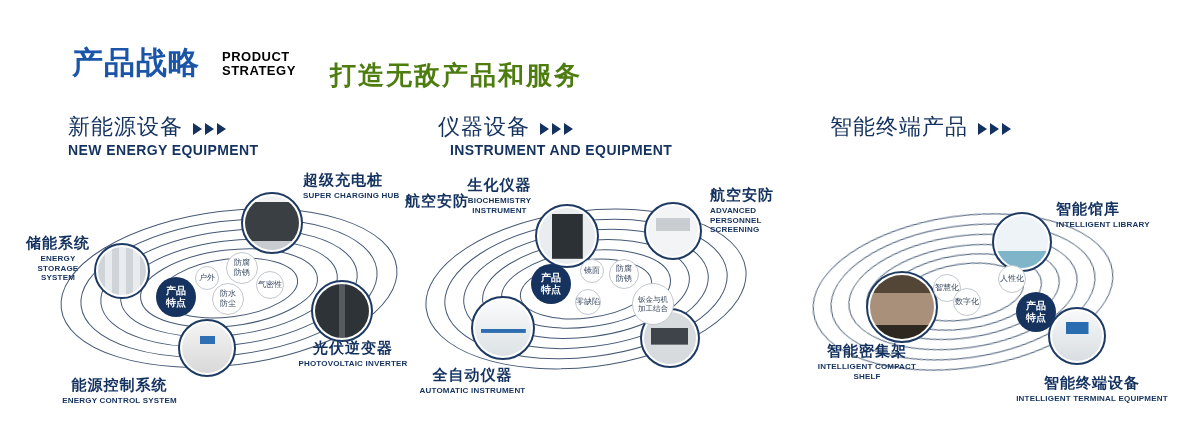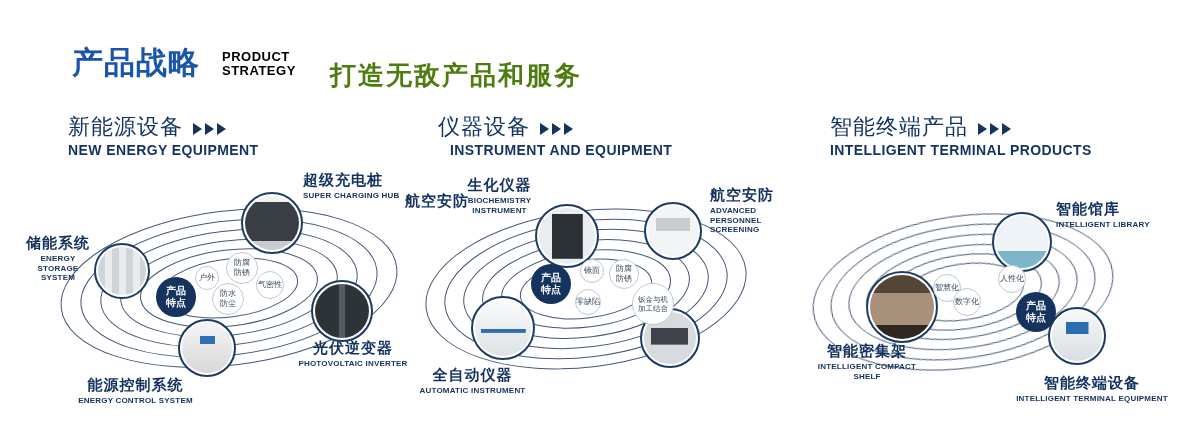--- a/index.html
+++ b/index.html
@@ -111,21 +111,20 @@
   <div class="sec-en" style="left:450px; top:126px;">INSTRUMENT AND EQUIPMENT</div>
 
   <div class="sec-head" style="left:830px; top:96px;">
     <span class="sec-cn">智能终端产品</span>
     <span class="chevs">
         <i class="chev"></i>
         <i class="chev"></i>
         <i class="chev"></i>
       </span>
   </div>
-  <div class="sec-en" style="left:830px; top:126px;">INTELLIGENT TERMINAL PRODUCTS</div>
 
   <div class="pcircle" style="left:94px; top:227px; width:56px; height:56px;">
     <div class="ph ph-storage"></div>
   </div>
   <div class="p-label ta-c" style="left:20px; top:218px; width:76px;">
     <span class="cn">储能系统</span>
     <span class="en">ENERGY STORAGE SYSTEM</span>
   </div>
 
   <div class="pcircle" style="left:241px; top:176px; width:62px; height:62px;">
@@ -140,21 +139,21 @@
     <div class="ph ph-inverter"></div>
   </div>
   <div class="p-label ta-c" style="left:295px; top:323px; width:116px;">
     <span class="cn">光伏逆变器</span>
     <span class="en">PHOTOVOLTAIC INVERTER</span>
   </div>
 
   <div class="pcircle" style="left:178px; top:303px; width:58px; height:58px;">
     <div class="ph ph-control"></div>
   </div>
-  <div class="p-label ta-c" style="left:68px; top:360px; width:135px;text-align:center;">
+  <div class="p-label ta-c" style="left:52px; top:360px; width:135px;text-align:center;">
     <span class="cn">能源控制系统</span>
     <span class="en">ENERGY CONTROL SYSTEM</span>
   </div>
 
   <div class="badge" style="left:156px; top:261px;">
     <span>产品特点</span>
   </div>
   <div class="bubble" style="left:195px; top:250px; width:24px; height:24px;">
     <span>户外</span>
   </div>

